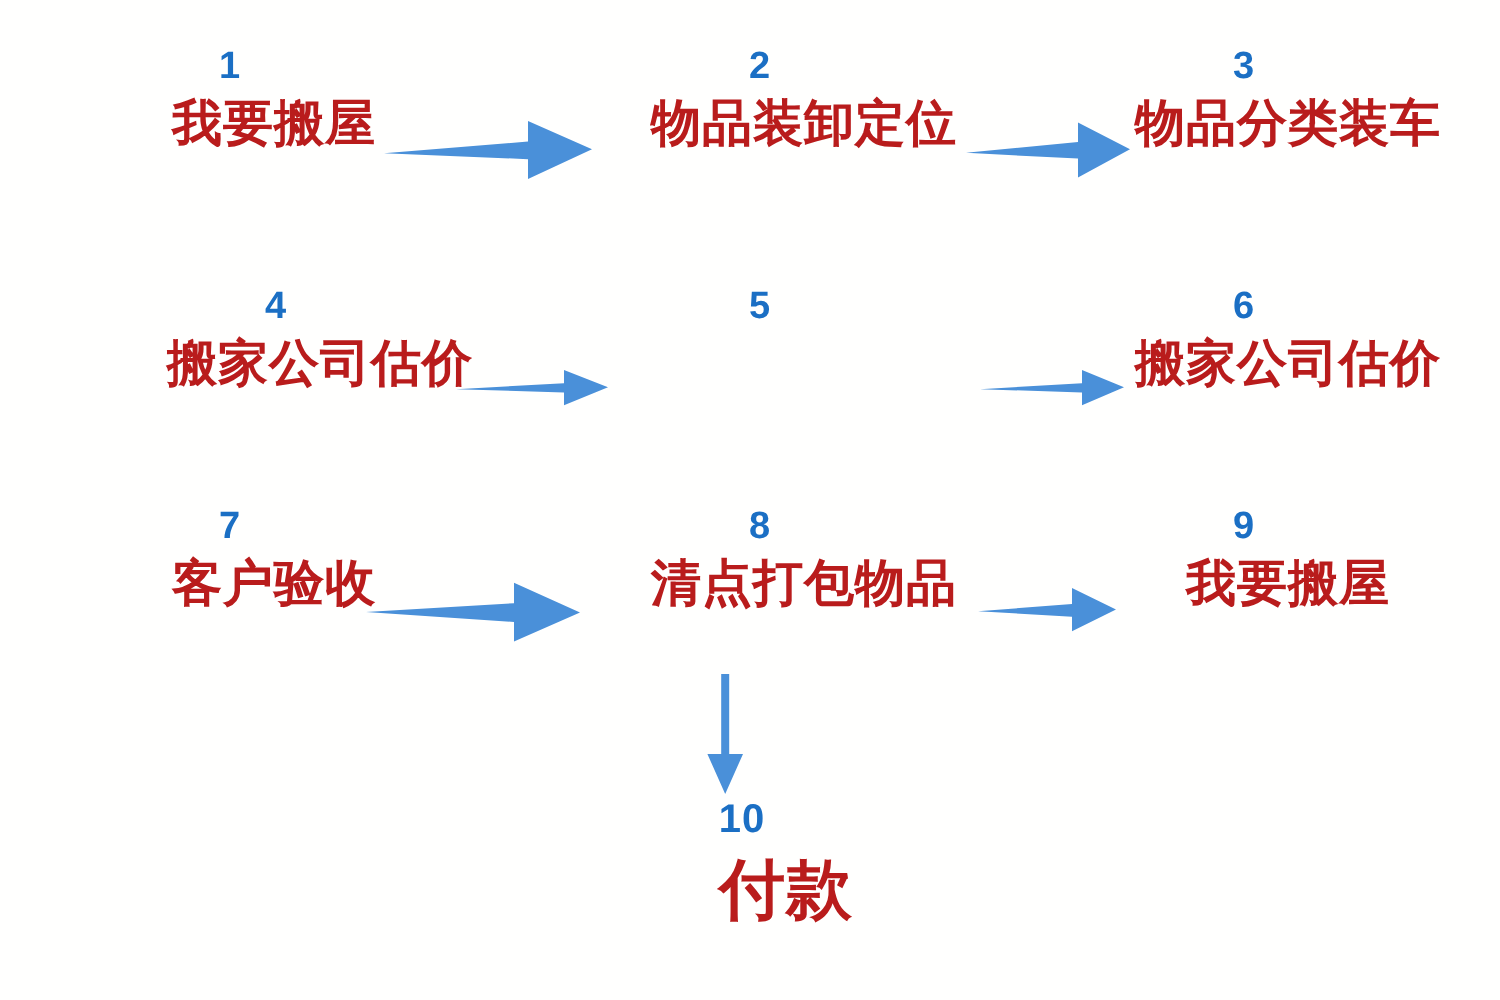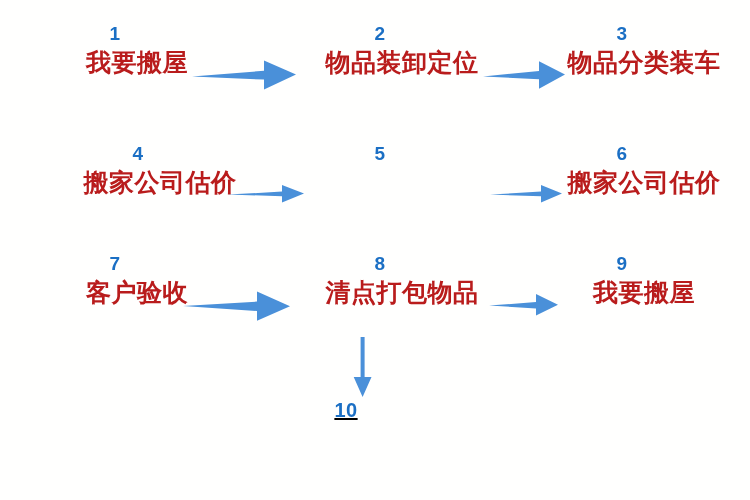--- a/index.html
+++ b/index.html
@@ -149,17 +149,18 @@
     <span class="step-number">9</span>
     <span class="step-label">我要搬屋</span>
   </div>
 
   <div class="arrow" style="left:350px; top:337px;">
     <svg width="26" height="60" viewBox="0 0 26 60" aria-hidden="true">
       <path d="M10.6 0 L14.6 0 L14.6 40 L21.5 40 L12.6 60 L3.7 40 L10.6 40 Z" fill="#4a90d9"></path>
     </svg>
   </div>
 
-  <div class="step final" style="left:346px; top:400px;text-decoration:underline;">
+  <div class="step final" style="left:371px; top:400px;">
     <span class="step-number">10</span>
+    <span class="step-label">付款</span>
   </div>
 
 </div>
 
 </body></html>

